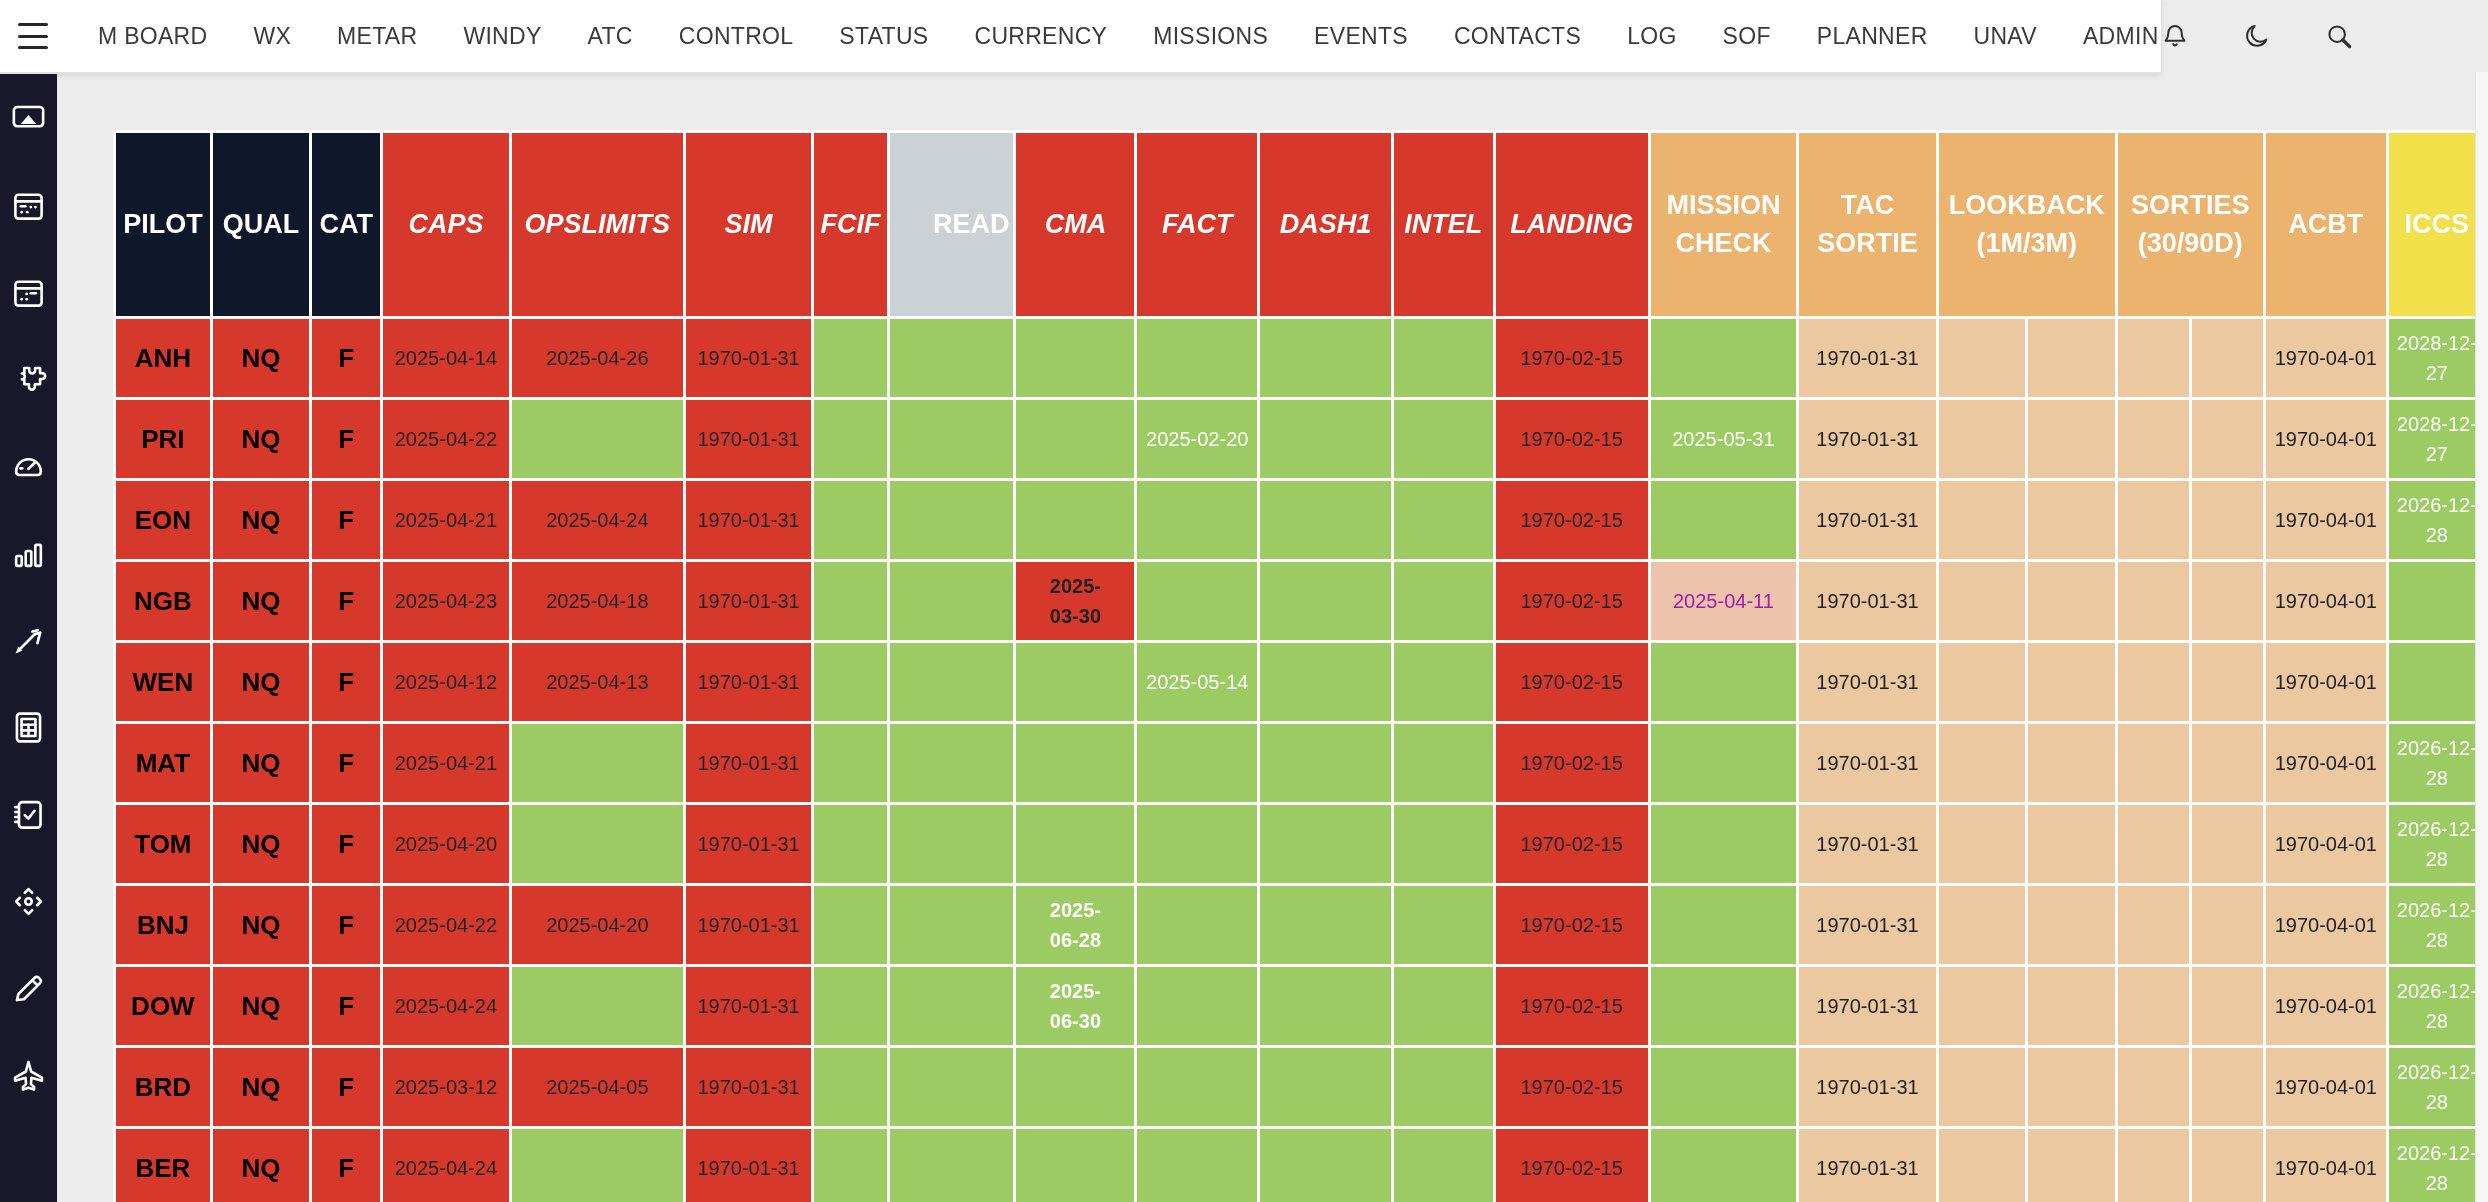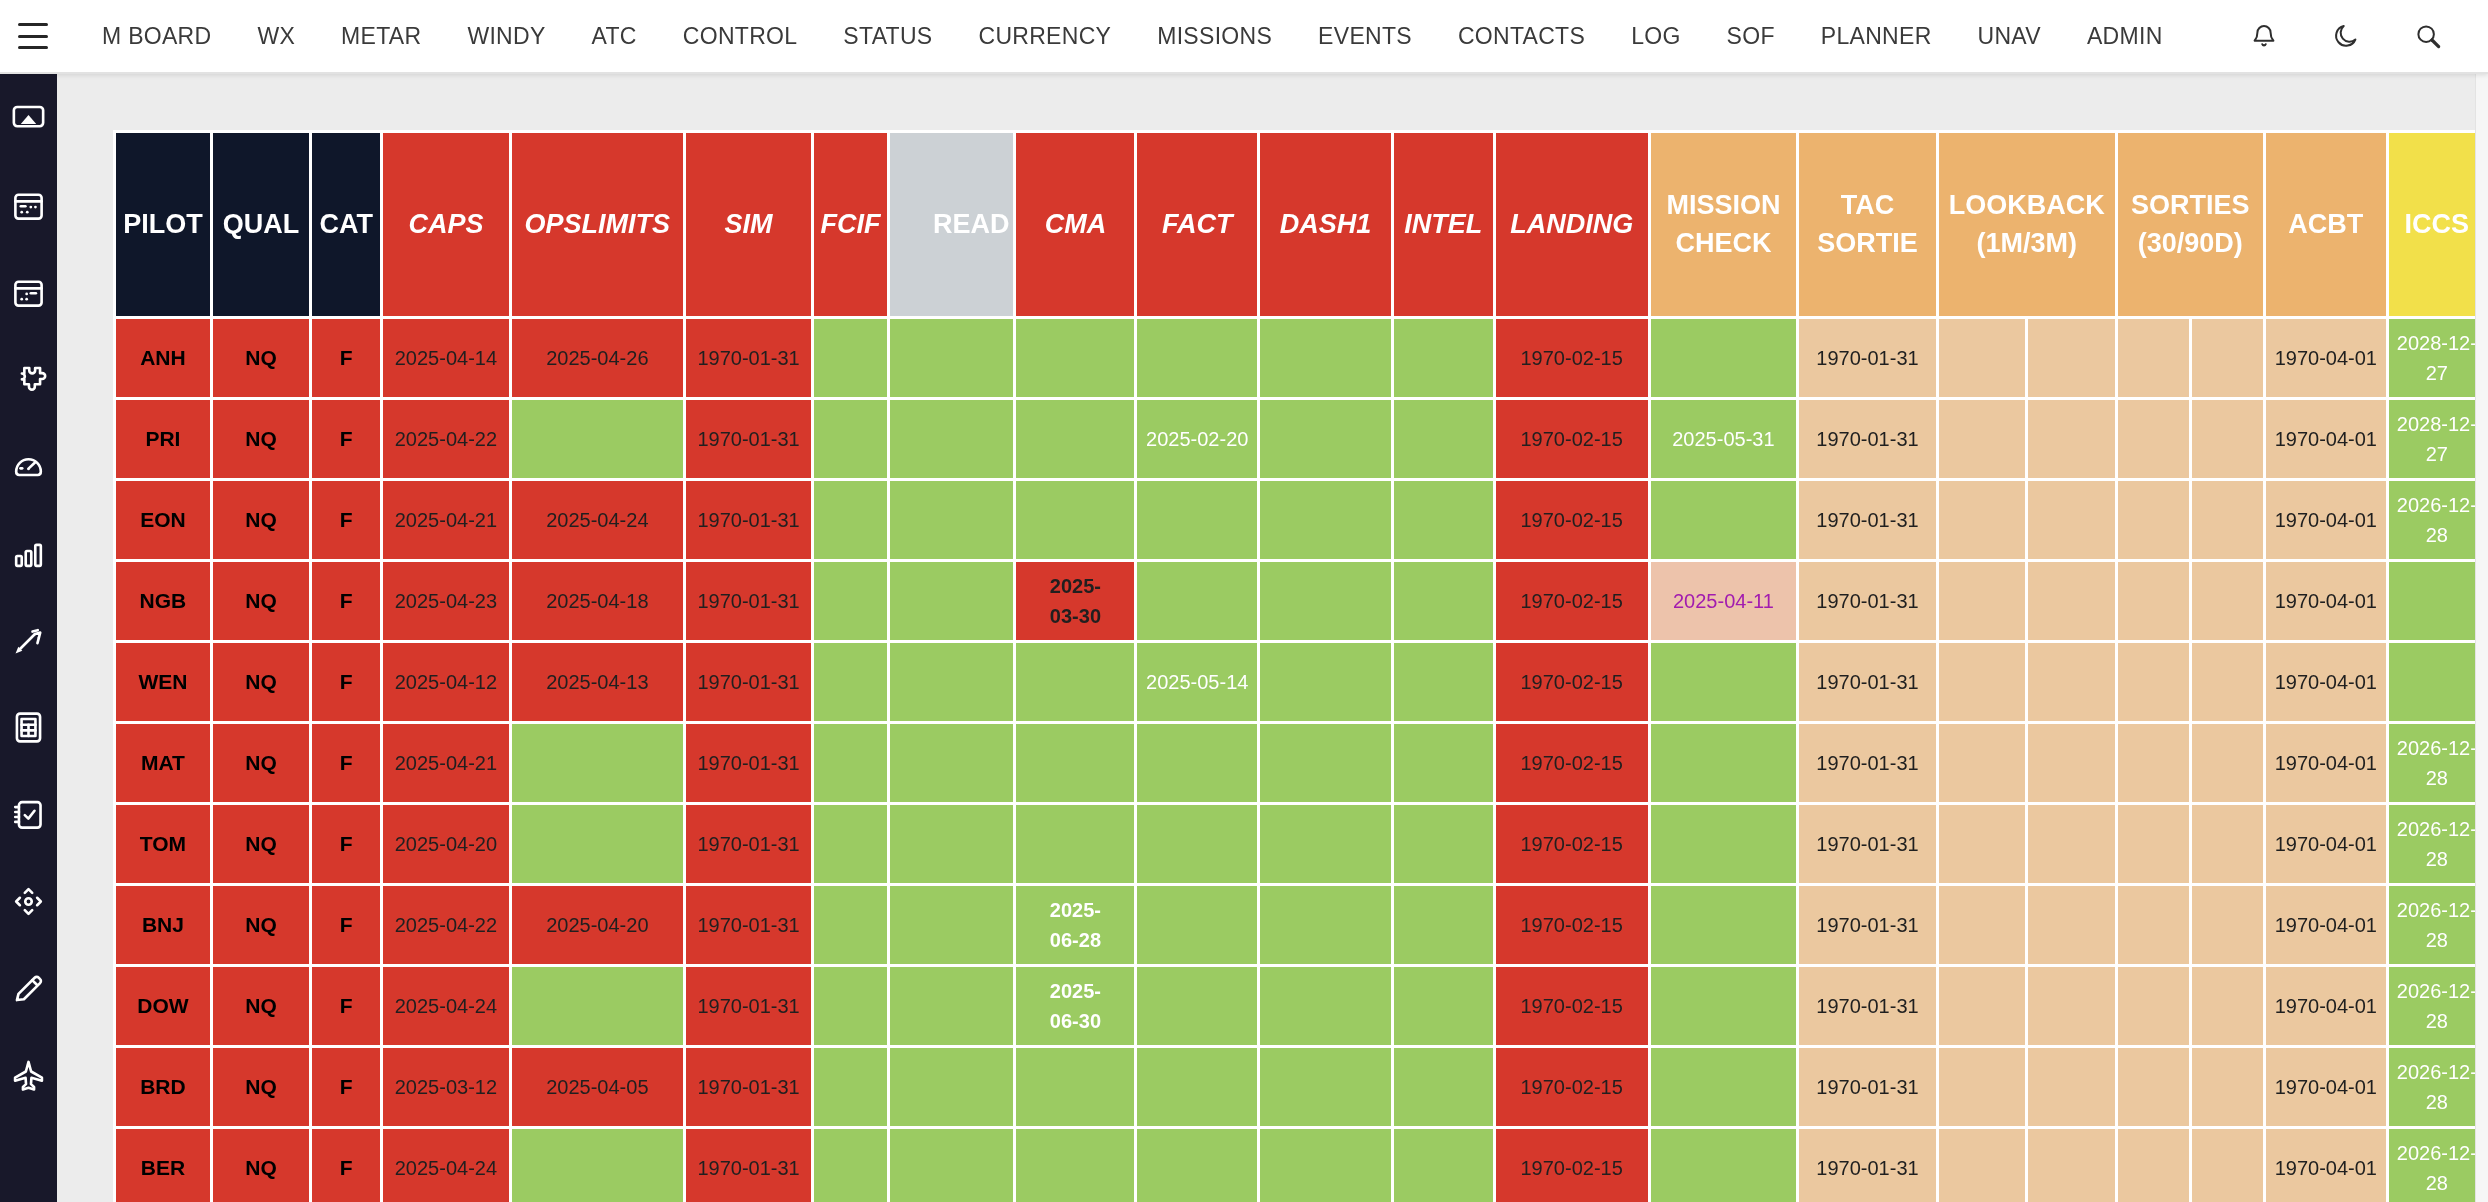--- a/index.html
+++ b/index.html
@@ -3,21 +3,21 @@
 <meta charset="utf-8">
 <style>
   html,body{margin:0;padding:0;}
   body{
     width:2488px;height:1202px;overflow:hidden;position:relative;
     background:#ececec;
     font-family:"Liberation Sans","DejaVu Sans",sans-serif;
   }
   
   .topnav{
-    position:absolute;top:0;left:0;width:2488px;height:72px;background:#ffffff;
+    position:absolute;top:0;left:0;width:2161px;height:72px;background:#ffffff;
     border-bottom:2px solid #e2e2e2;box-shadow:0 1px 5px rgba(0,0,0,.12);
     display:flex;align-items:center;z-index:20;
   }
   .burger{width:34px;height:26px;margin-left:18px;display:flex;flex-direction:column;justify-content:space-between;cursor:pointer;}
   .burger span{display:block;height:3px;background:#262626;border-radius:2px;width:30px;}
   .nav-items{display:flex;align-items:center;gap:46px;margin-left:50px;flex:0 0 auto;}
   .nav-item{font-size:23px;color:#3a3a3a;letter-spacing:.3px;white-space:nowrap;cursor:pointer;}
   .nav-right{margin-left:auto;margin-right:44px;display:flex;align-items:center;gap:50px;}
   .nav-icon{width:32px;height:32px;display:flex;align-items:center;justify-content:center;cursor:pointer;}
   .nav-icon svg{width:30px;height:30px;}
@@ -35,21 +35,21 @@
     position:absolute;left:56px;top:58px;
     border-collapse:separate;border-spacing:3px;background:#ffffff;
     table-layout:fixed;
   }
   th,td{text-align:center;vertical-align:middle;overflow:hidden;}
   th{
     height:183px;font-weight:700;font-size:27px;line-height:1.4;color:#ffffff;
     padding:0 4px;
   }
   td{height:74px;font-size:20px;line-height:1.5;padding:0 8px;}
-  td.strong{font-weight:700;color:#000000;font-size:21px;}
+  td.strong{font-weight:700;color:#000000;font-size:26px;}
   
   .h-black{background:#0f172a;}
   .h-red{background:#d6382c;font-style:italic;}
   .h-gray{background:#ccd1d5;padding-left:43px;}
   .h-orange{background:#ecb36e;}
   .h-yellow{background:#f2e04a;}
   
   .c-red{background:#d6382c;color:#211f1f;}
   .c-green{background:#9bcb62;color:#ffffff;}
   .c-tan{background:#ebc89f;color:#1f1f1f;}

